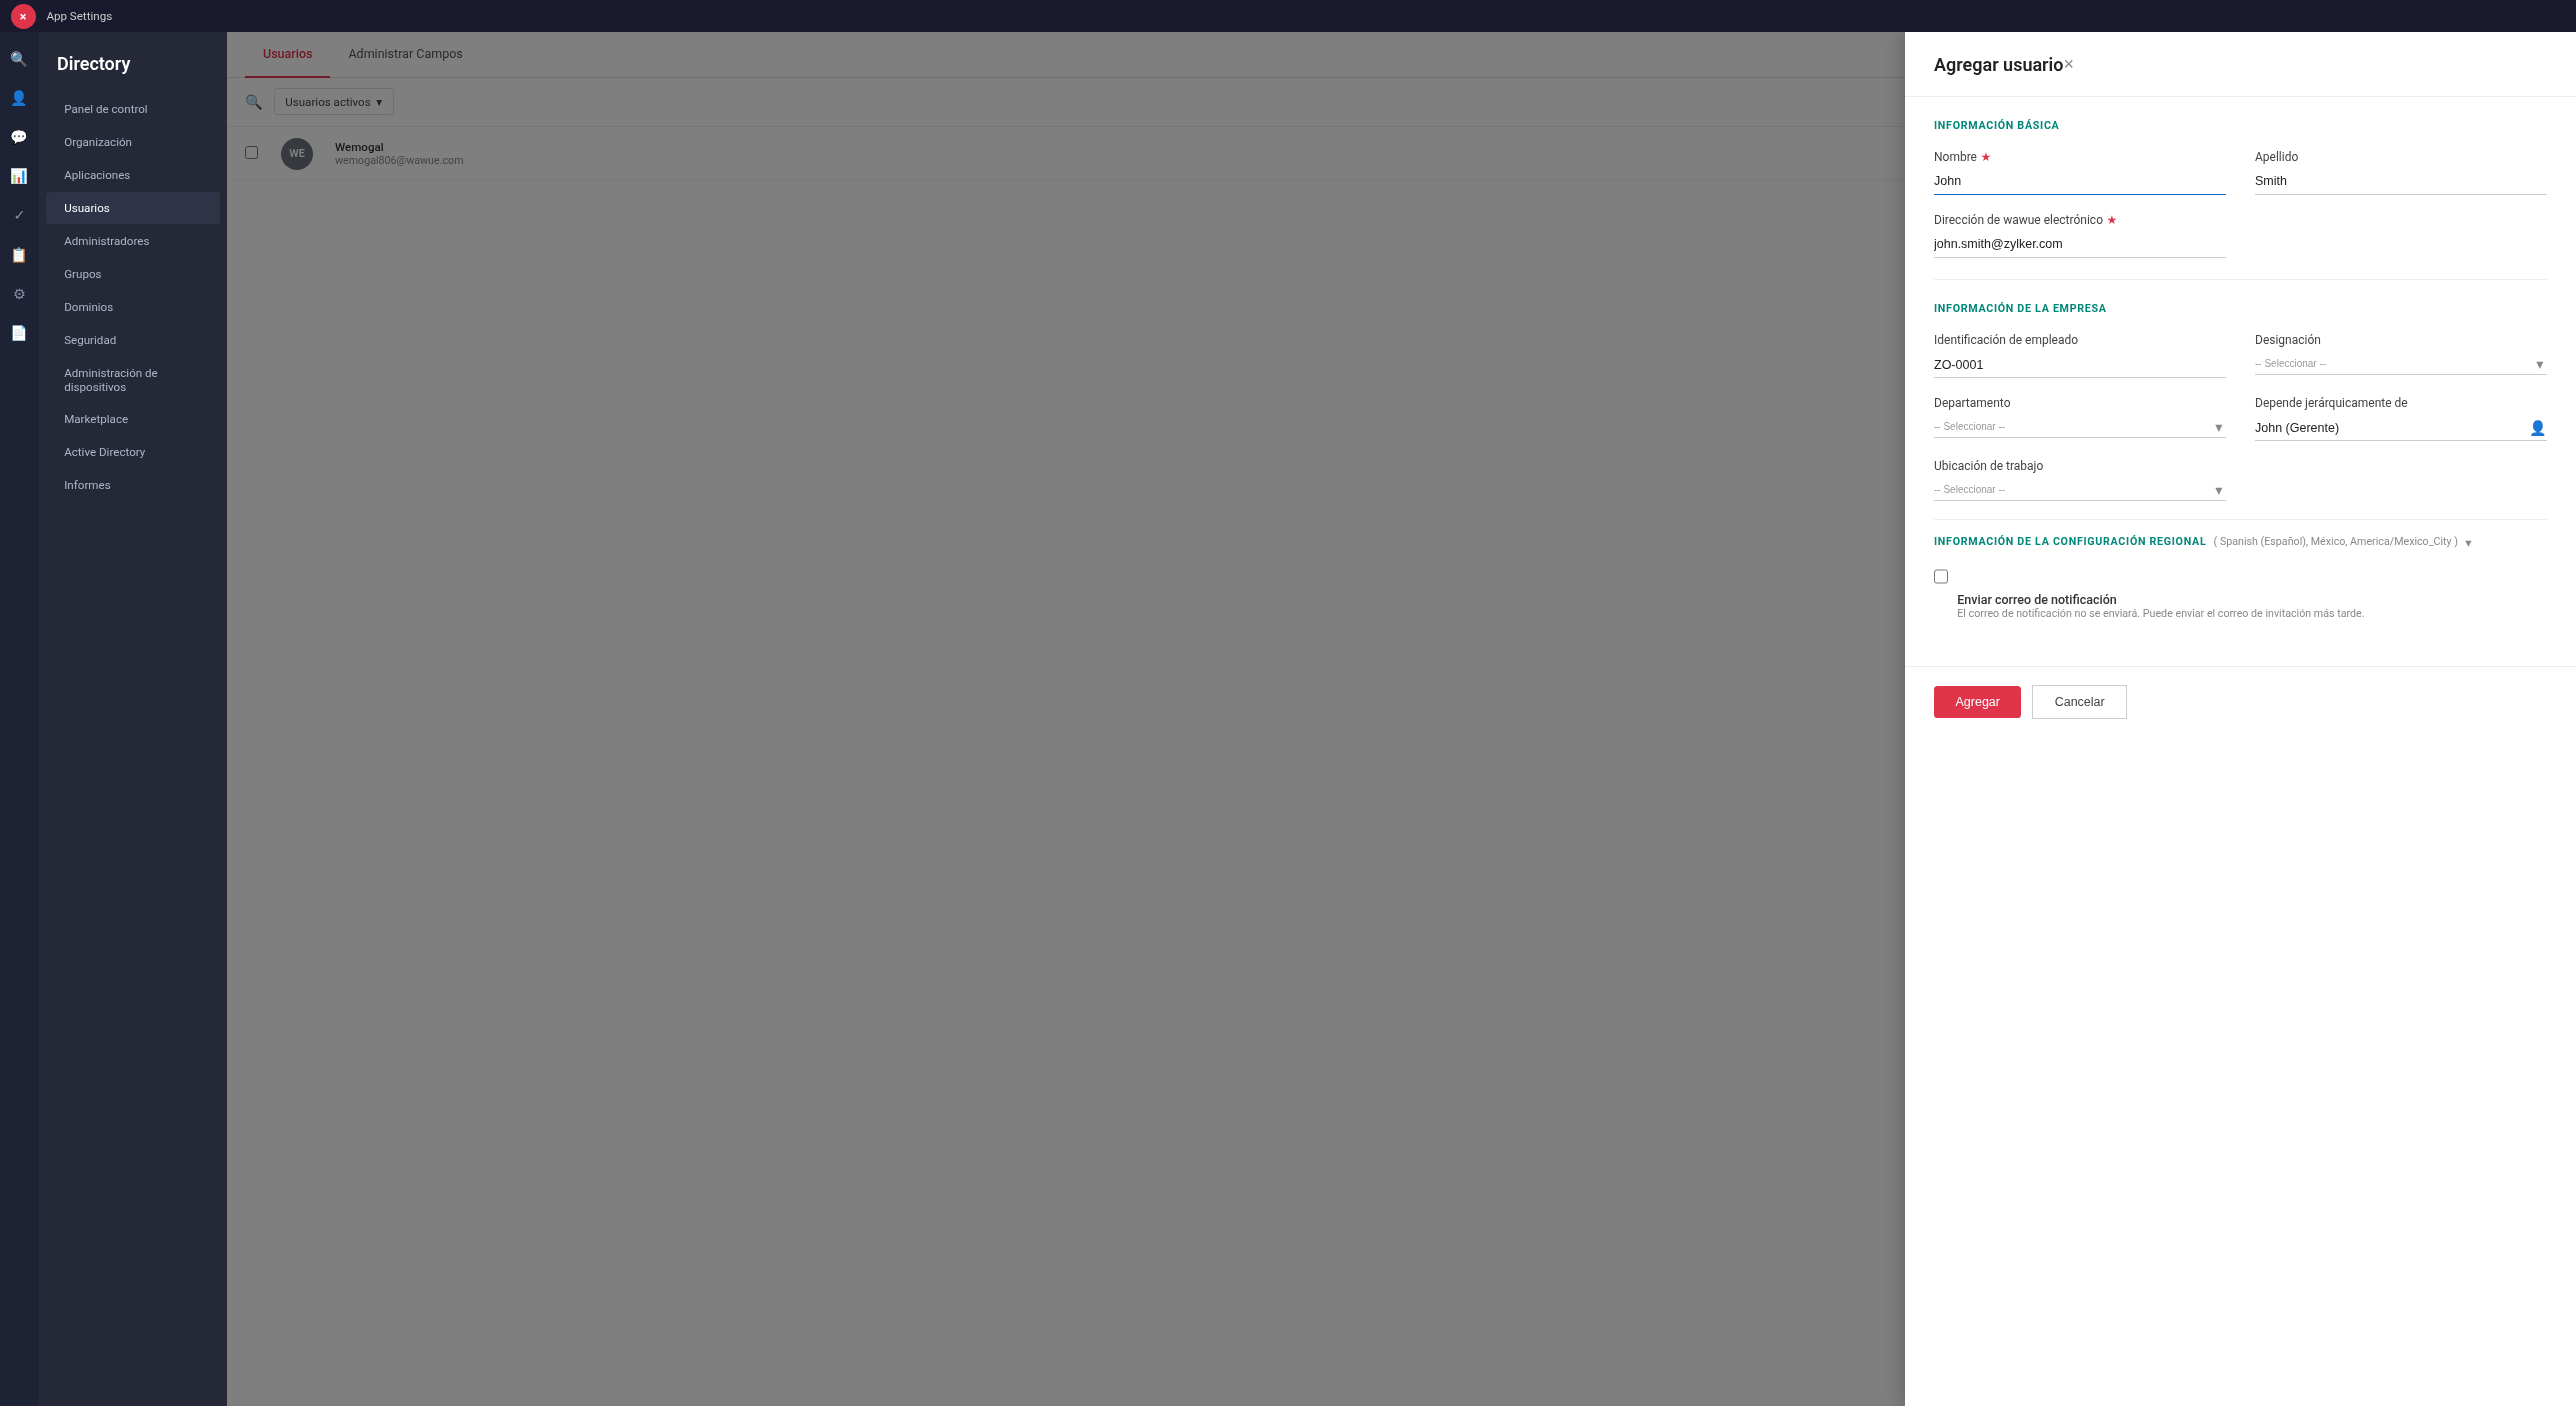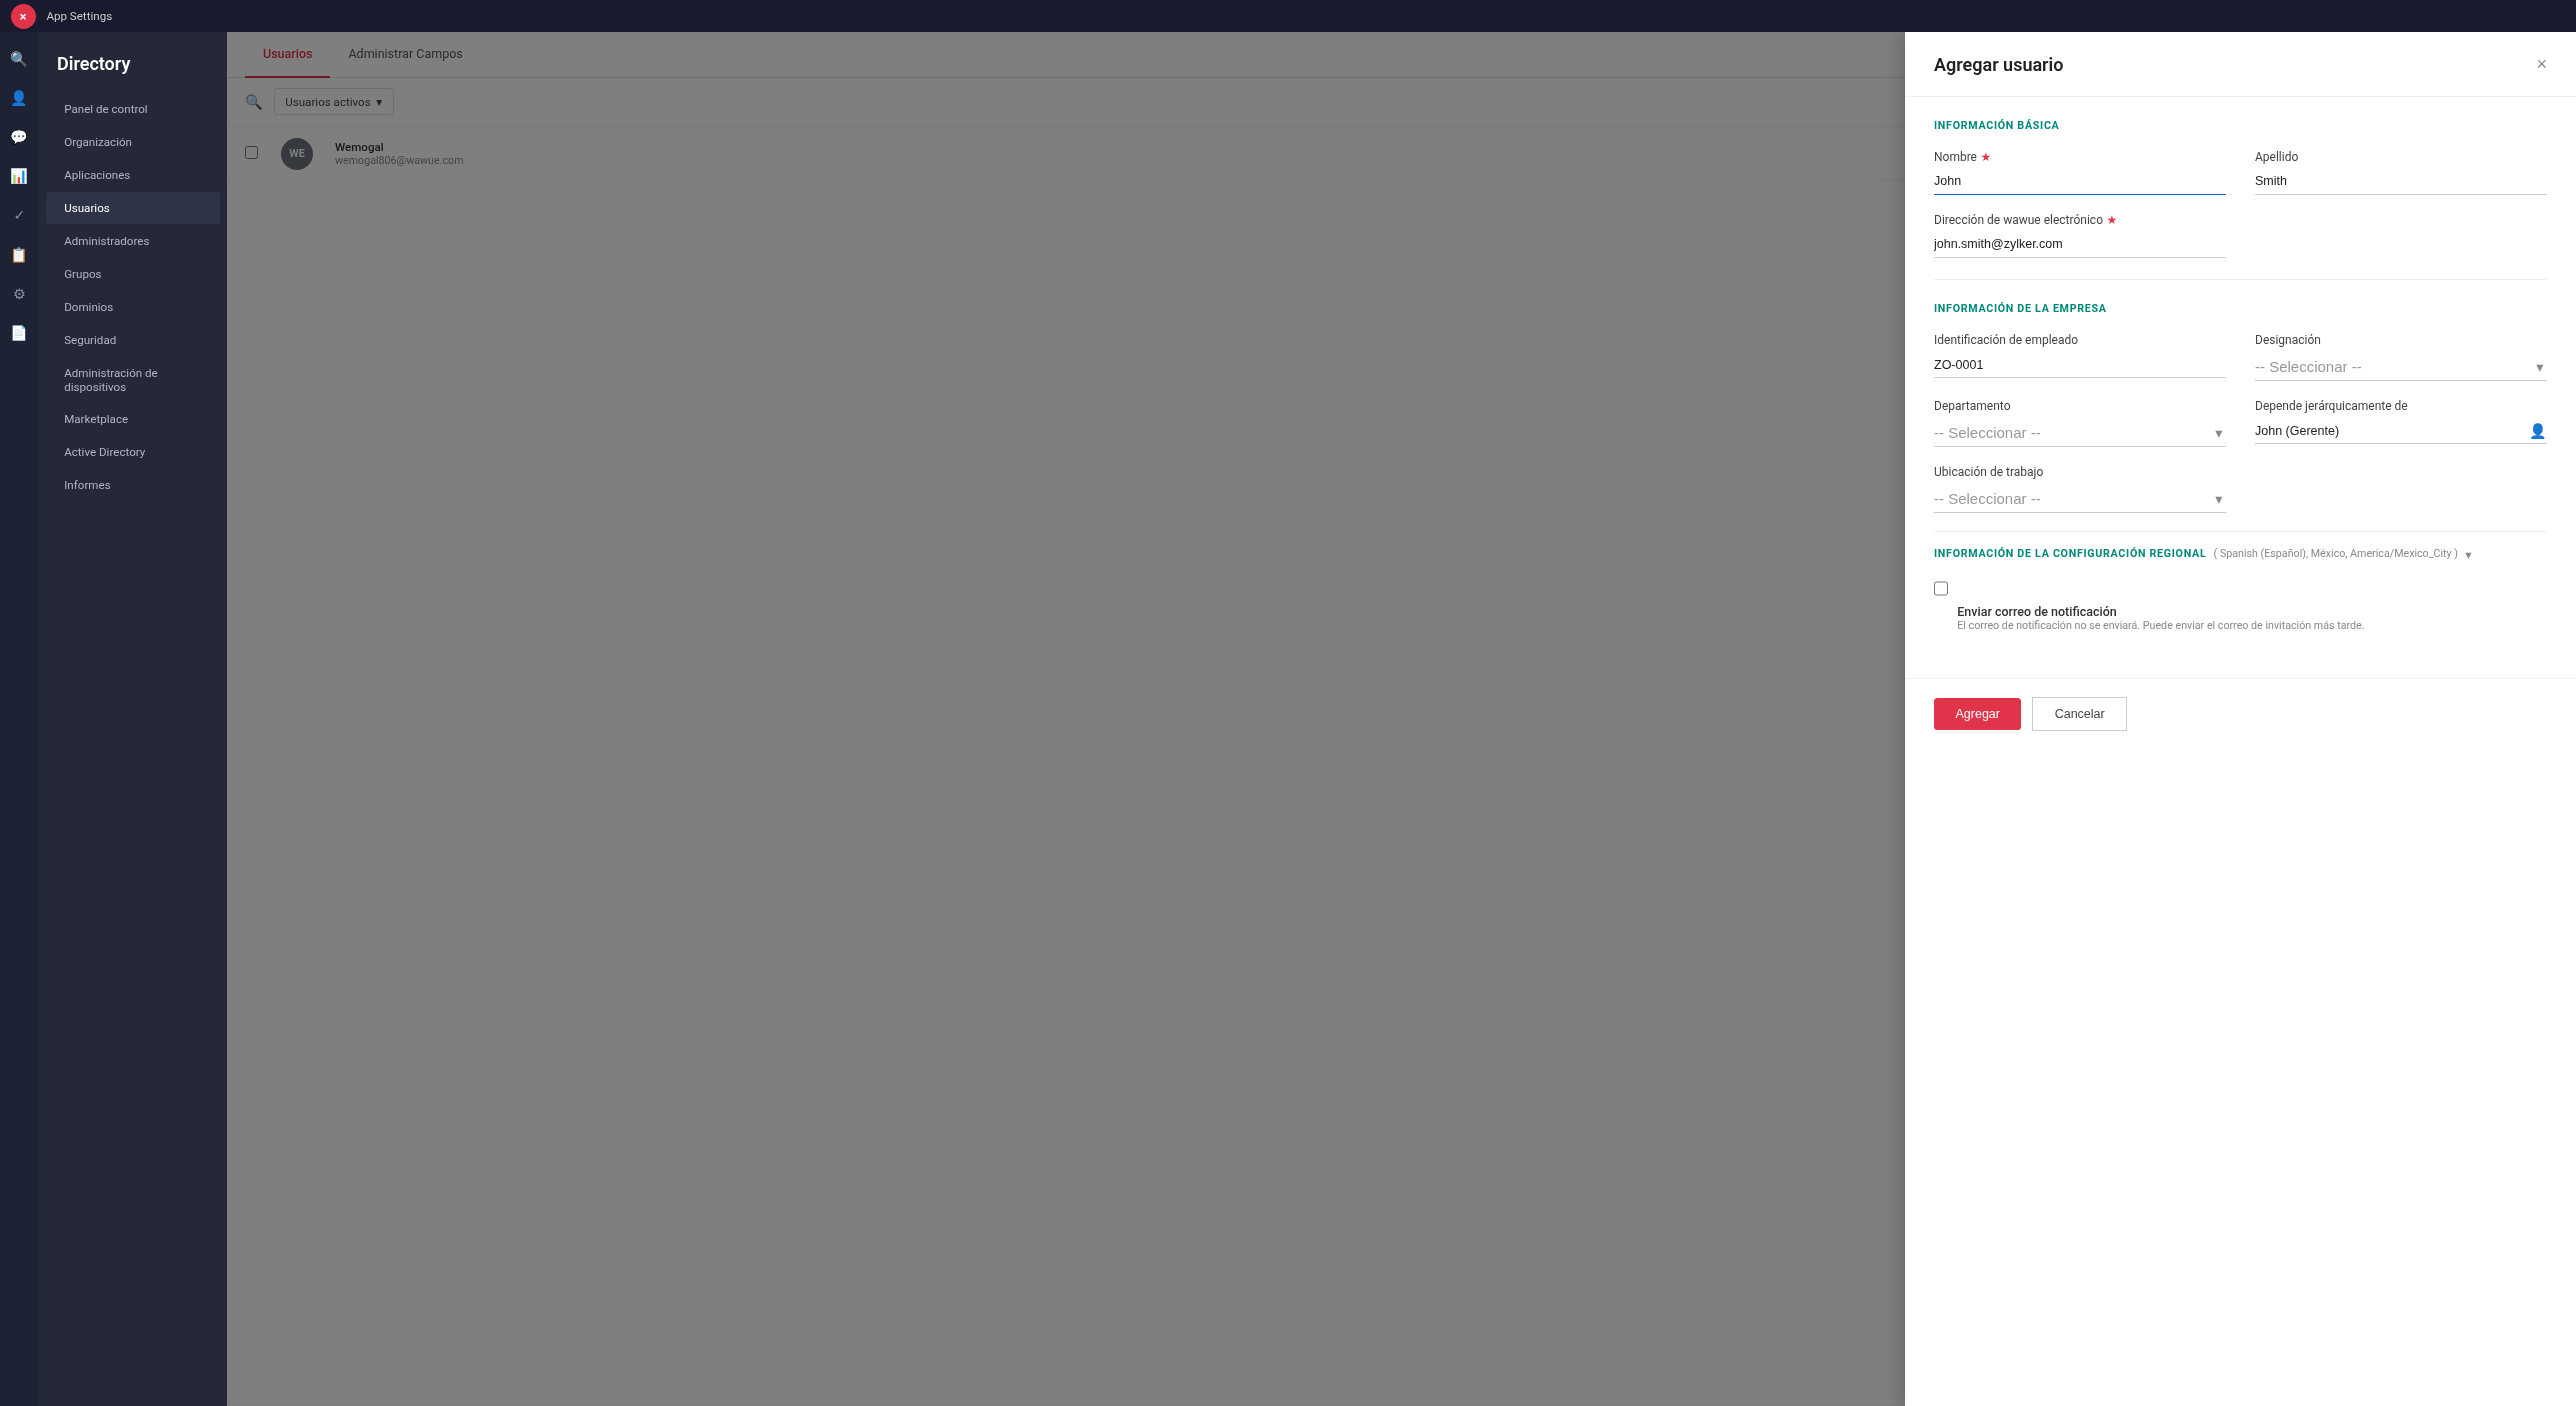--- a/index.html
+++ b/index.html
@@ -103,21 +103,21 @@
       position: fixed; top: 32px; left: 227px; right: 0; bottom: 0;
       background: rgba(0,0,0,0.5); z-index: 200; display: flex;
       align-items: flex-start; justify-content: center; overflow-y: auto;
     }
     .modal {
       background: #fff; width: 671px; margin: 0; min-height: 100%;
       position: absolute; right: 0; top: 0; bottom: 0;
       overflow-y: auto; box-shadow: -3.6px 0 18px rgba(0,0,0,0.2);
     }
     .modal-header {
-      display: flex; align-items: center; justify-content: space-between;
+      display: flex; align-items: center; justify-content: flex-start;
       padding: 21.5px 29px; border-bottom: 0.9px solid #eee;
       position: sticky; top: 0; background: #fff; z-index: 10;
     }
     .modal-title { font-size: 18px; font-weight: 600; color: #222; }
     .modal-close { font-size: 18px; color: #888; cursor: pointer; background: none; border: none; }
     .modal-body { padding: 21.5px 29px; }
 
     .section-title {
       font-size: 10.7px; font-weight: 700; color: #00897b; letter-spacing: 0.7px;
       text-transform: uppercase; margin-bottom: 18px;
@@ -130,21 +130,21 @@
     .required { color: #e0344b; }
     .form-input {
       width: 100%; border: none; border-bottom: 1.8px solid #1565c0;
       padding: 5.4px 0; font-size: 12.5px; color: #222; background: transparent;
       outline: none;
     }
     .form-input.normal-border { border-bottom-color: #ccc; }
 
     .form-select {
       width: 100%; border: none; border-bottom: 0.9px solid #ccc;
-      padding: 5.4px 0; font-size: 15px; color: #999; background: transparent;
+      padding: 5.4px 0; font-size: 10px; color: #999; background: transparent;
       outline: none; appearance: none; cursor: pointer;
     }
     .select-wrapper { position: relative; }
     .select-wrapper::after {
       content: '▾'; position: absolute; right: 3.6px; top: 50%; transform: translateY(-50%);
       color: #888; pointer-events: none;
     }
     .reports-to-input {
       width: 100%; border: none; border-bottom: 0.9px solid #ccc;
       padding: 5.4px 21.5px 5.4px 0; font-size: 12.5px; color: #222; background: transparent;

